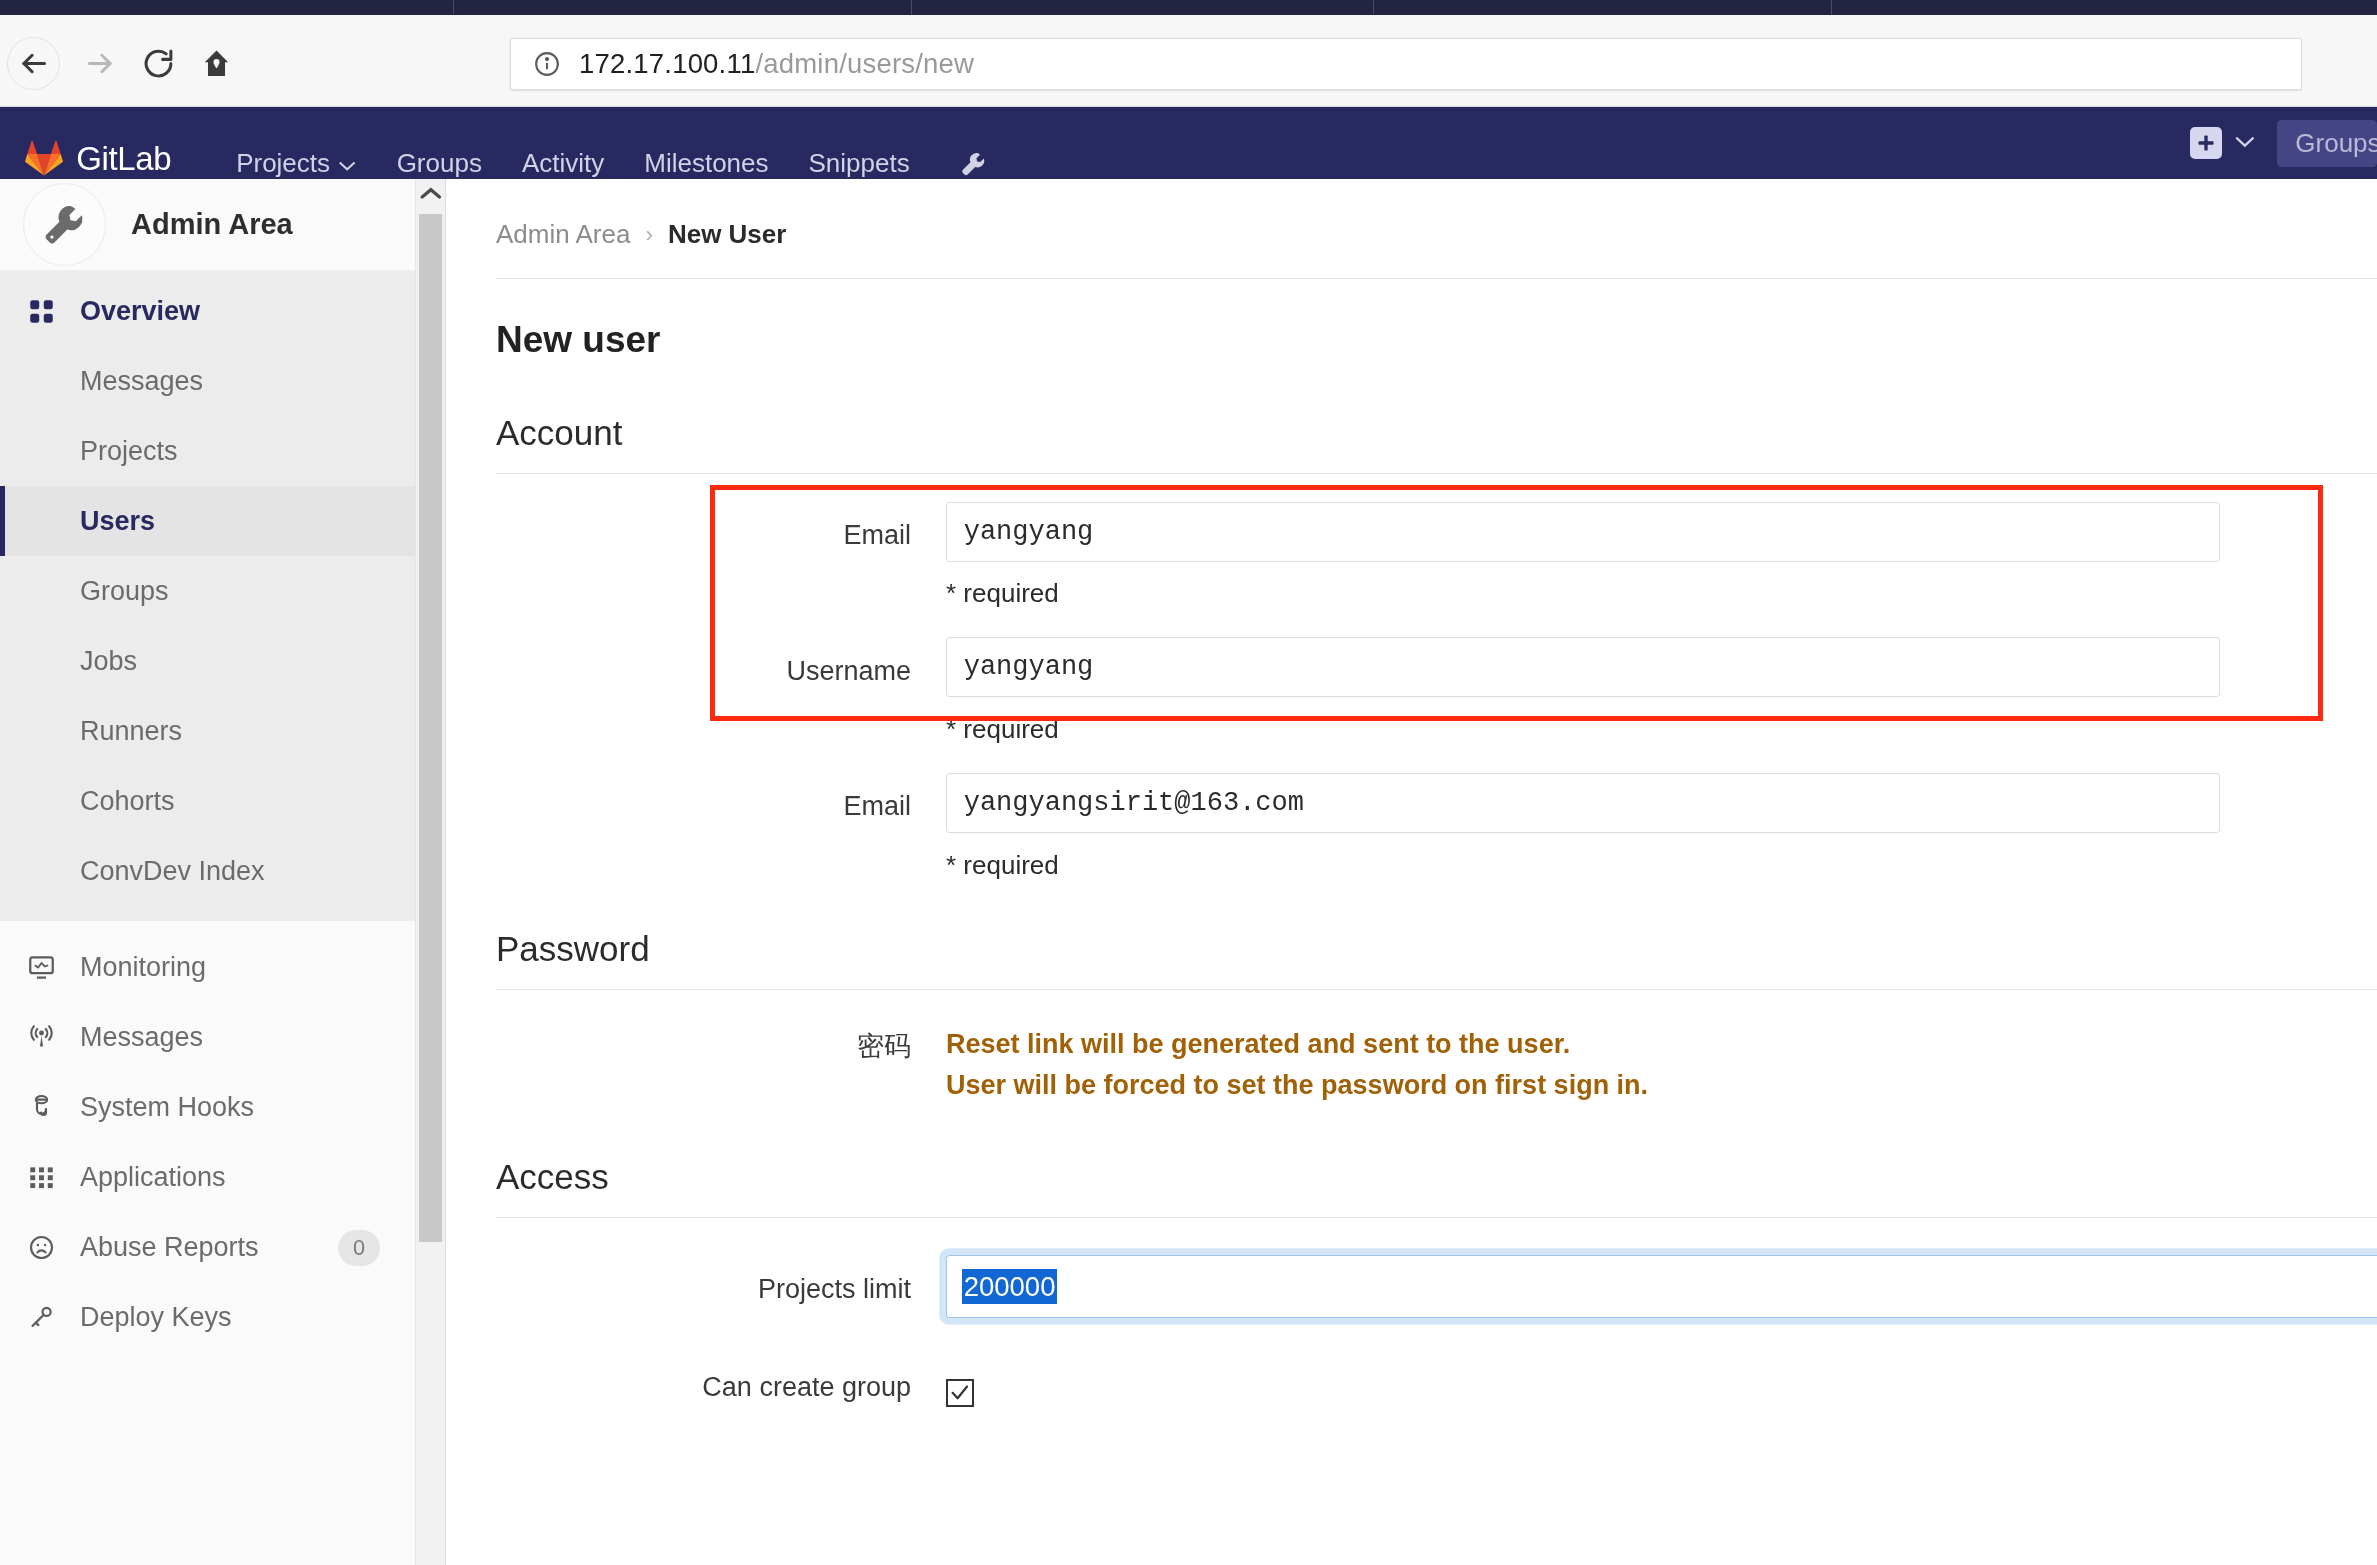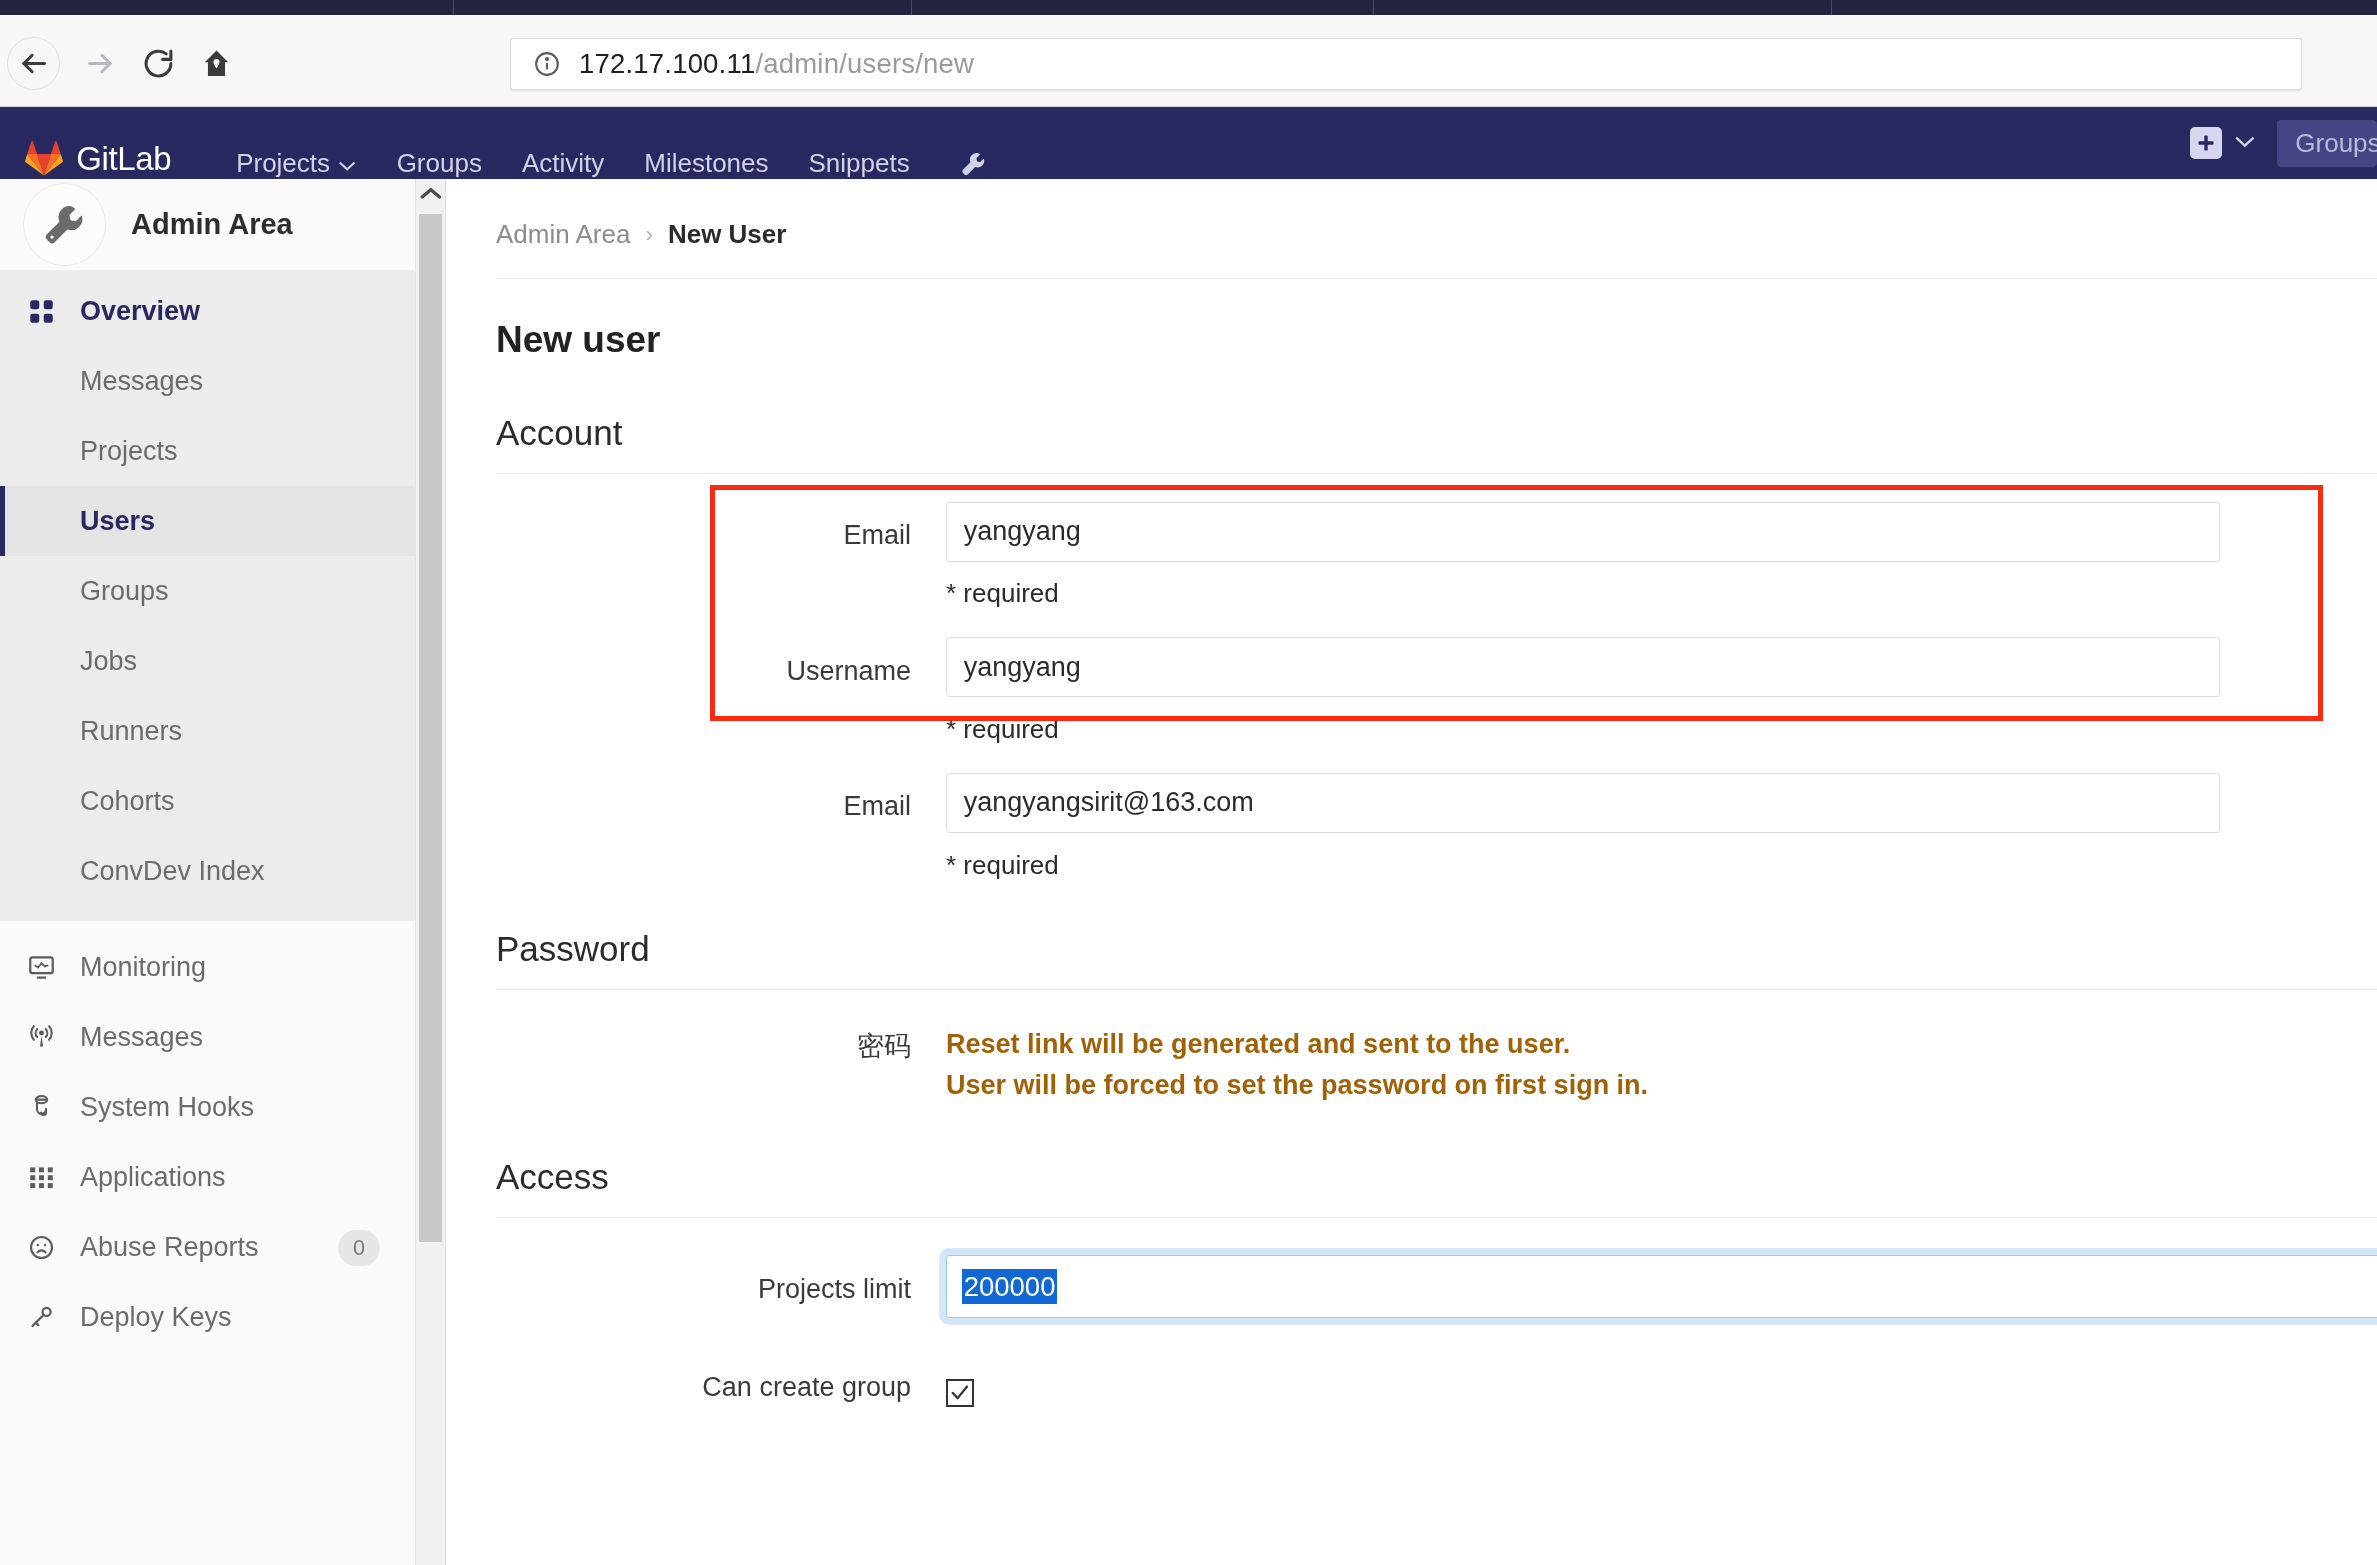--- a/index.html
+++ b/index.html
@@ -178,21 +178,21 @@
     width: 450px; text-align: right; padding-right: 35px;
     font-size: 27px; color: #3a3a3a; padding-top: 18.3px;
     flex-shrink: 0;
   }
   .form-field { flex: 1; }
   .text-input {
     width: 1274px; height: 60px;
     border: 0.8px solid #dcdcdc; border-radius: 3.3px;
     font-size: 27px; color: #2b2b2b;
     padding: 0 16.7px; background: #fff;
-    font-family: Liberation Sans, sans-serif;
+    font-family: Liberation Mono, monospace;
     display: flex; align-items: center;
   }
   .help-text { font-size: 26px; color: #2b2b2b; margin-top: 16.7px; }
 
   
   #red-annotation {
     position: absolute; left: 710px; top: 485px;
     width: 1613px; height: 236px;
     border: 5px solid #fc2a11;
     pointer-events: none; z-index: 30;

